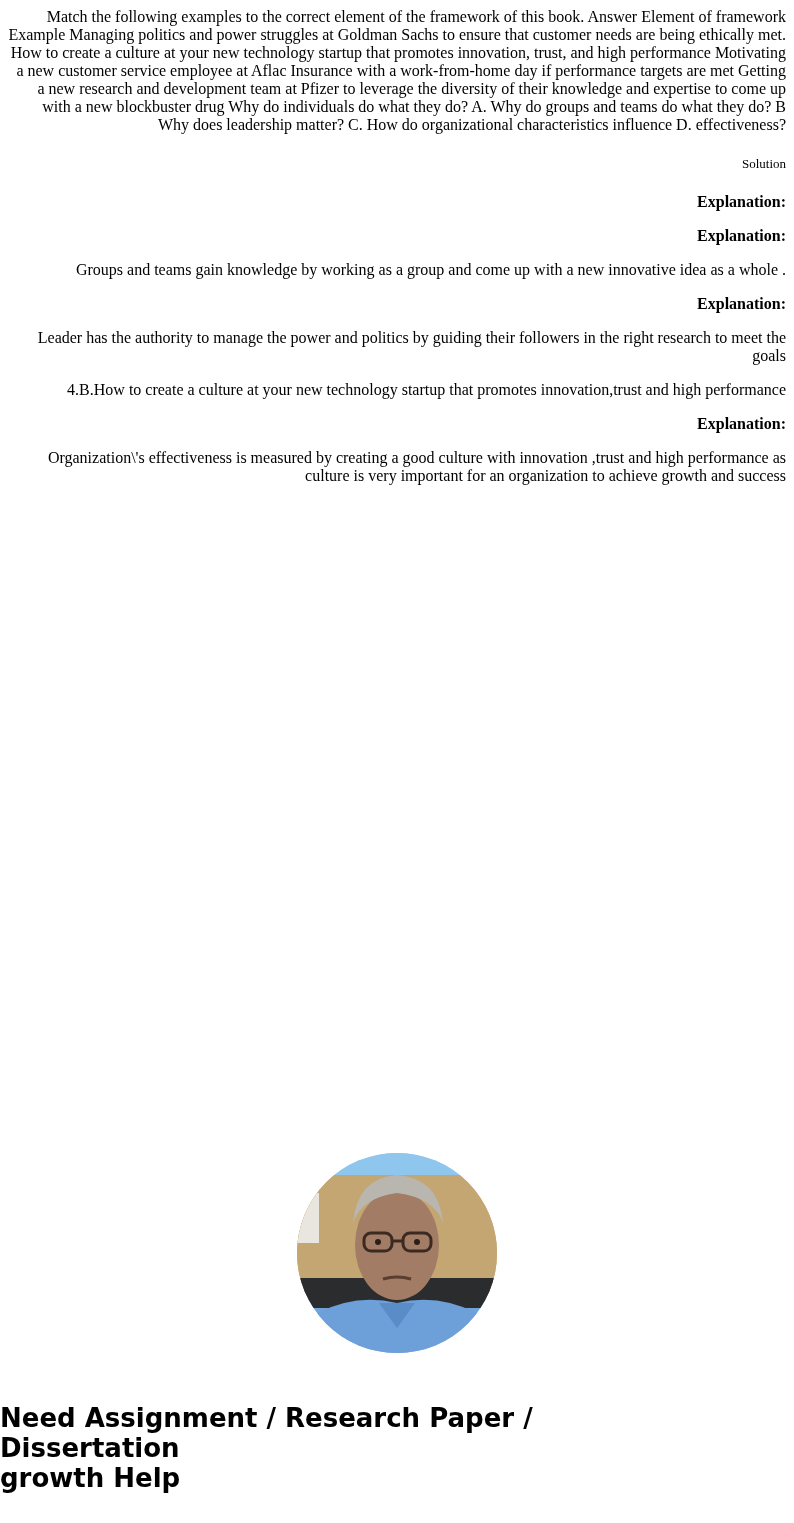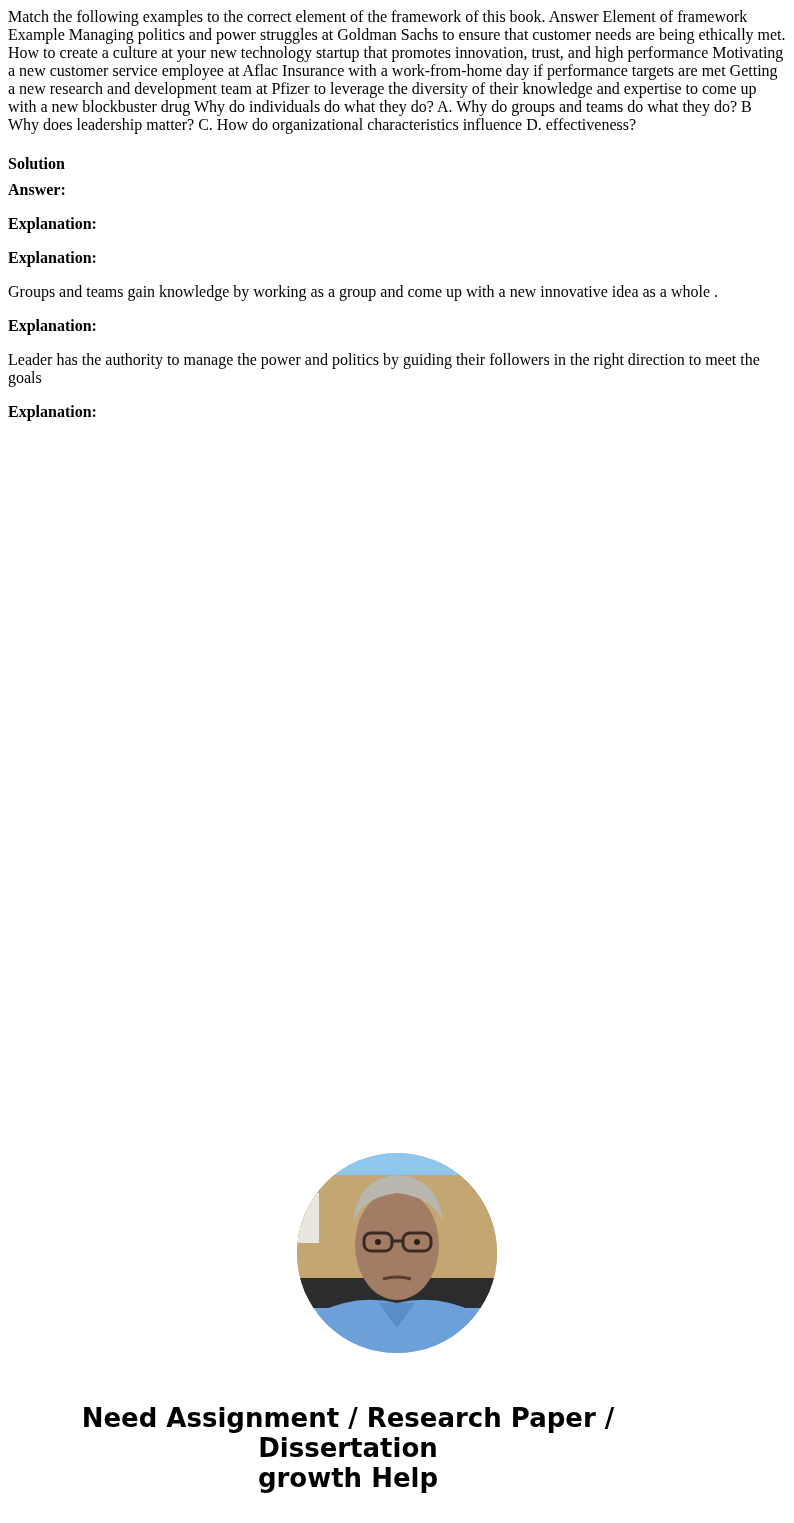--- a/index.html
+++ b/index.html
@@ -5,73 +5,73 @@
     html, body { margin: 0; padding: 0; background: #ffffff; }
     body {
       width: 794px;
       height: 1523px;
       position: relative;
       font-family: "Liberation Serif", serif;
       font-size: 16px;
       line-height: 18px;
       color: #000;
     }
-    .content { padding: 8px 8px 0 8px; }
+    .content { padding: 8px 8px 0 8px; text-align: right; }
     .question { margin: 0; }
     h3.solution-title {
-      font-size: 16px;
-      font-weight: bold;
-      margin: 19px 0 7px 0;
+      font-size: 13px;
+      font-weight: normal;
+      margin: 19px 0 19px 0;
       line-height: 21px;
     }
     p { margin: 0 0 16px 0; }
     p.label { font-weight: bold; }
     .avatar {
       position: absolute;
       left: 297px;
       top: 1153px;
       width: 200px;
       height: 200px;
       border-radius: 50%;
       overflow: hidden;
       background: linear-gradient(180deg, #8ec6ee 0%, #8ec6ee 12%, #b89a6a 14%, #c8a873 60%, #2b2e2f 64%, #2b2e2f 70%, #6fa2d8 72%, #76a8de 100%);
     }
     .avatar svg { display: block; }
     .footer {
       position: absolute;
       left: 0;
       top: 1403px;
       width: 696px;
-      text-align: center;
       font-family: "DejaVu Sans", sans-serif;
       font-weight: bold;
       font-size: 26px;
       line-height: 30px;
       color: #000;
     }
   </style>
 </head>
 <body>
 
 <div class="content">
   <p class="question">Match the following examples to the correct element of the framework of this book. Answer Element of framework Example Managing politics and power struggles at Goldman Sachs to ensure that customer needs are being ethically met. How to create a culture at your new technology startup that promotes innovation, trust, and high performance Motivating a new customer service employee at Aflac Insurance with a work-from-home day if performance targets are met Getting a new research and development team at Pfizer to leverage the diversity of their knowledge and expertise to come up with a new blockbuster drug Why do individuals do what they do? A. Why do groups and teams do what they do? B Why does leadership matter? C. How do organizational characteristics influence D. effectiveness?</p>
 
   <h3 class="solution-title">Solution</h3>
 
-  <p class="label">Answer:</p>
 
   <p class="label">Explanation:</p>
 
   <p class="label">Explanation:</p>
   <p>Groups and teams gain knowledge by working as a group and come up with a new innovative idea as a whole .</p>
 
   <p class="label">Explanation:</p>
-  <p>Leader has the authority to manage the power and politics by guiding their followers in the right direction to meet the goals</p>
+  <p>Leader has the authority to manage the power and politics by guiding their followers in the right research to meet the goals</p>
 
+  <p>4.B.How to create a culture at your new technology startup that promotes innovation,trust and high performance</p>
   <p class="label">Explanation:</p>
+  <p>Organization\'s effectiveness is measured by creating a good culture with innovation ,trust and high performance as culture is very important for an organization to achieve growth and success</p>
 </div>
 
 <div class="avatar">
   <svg width="200" height="200" viewBox="0 0 200 200">
     <rect x="0" y="0" width="200" height="22" fill="#8ec6ee"></rect>
     <rect x="0" y="22" width="200" height="110" fill="#c4a672"></rect>
     <rect x="0" y="40" width="22" height="50" fill="#e8e6df"></rect>
     <rect x="0" y="125" width="200" height="30" fill="#2a2c2d"></rect>
     <path d="M10 200 L20 160 Q60 140 100 150 Q140 140 180 160 L190 200 Z" fill="#6d9fd8"></path>
     <path d="M82 150 L100 175 L118 150 Z" fill="#5a8cc8"></path>

